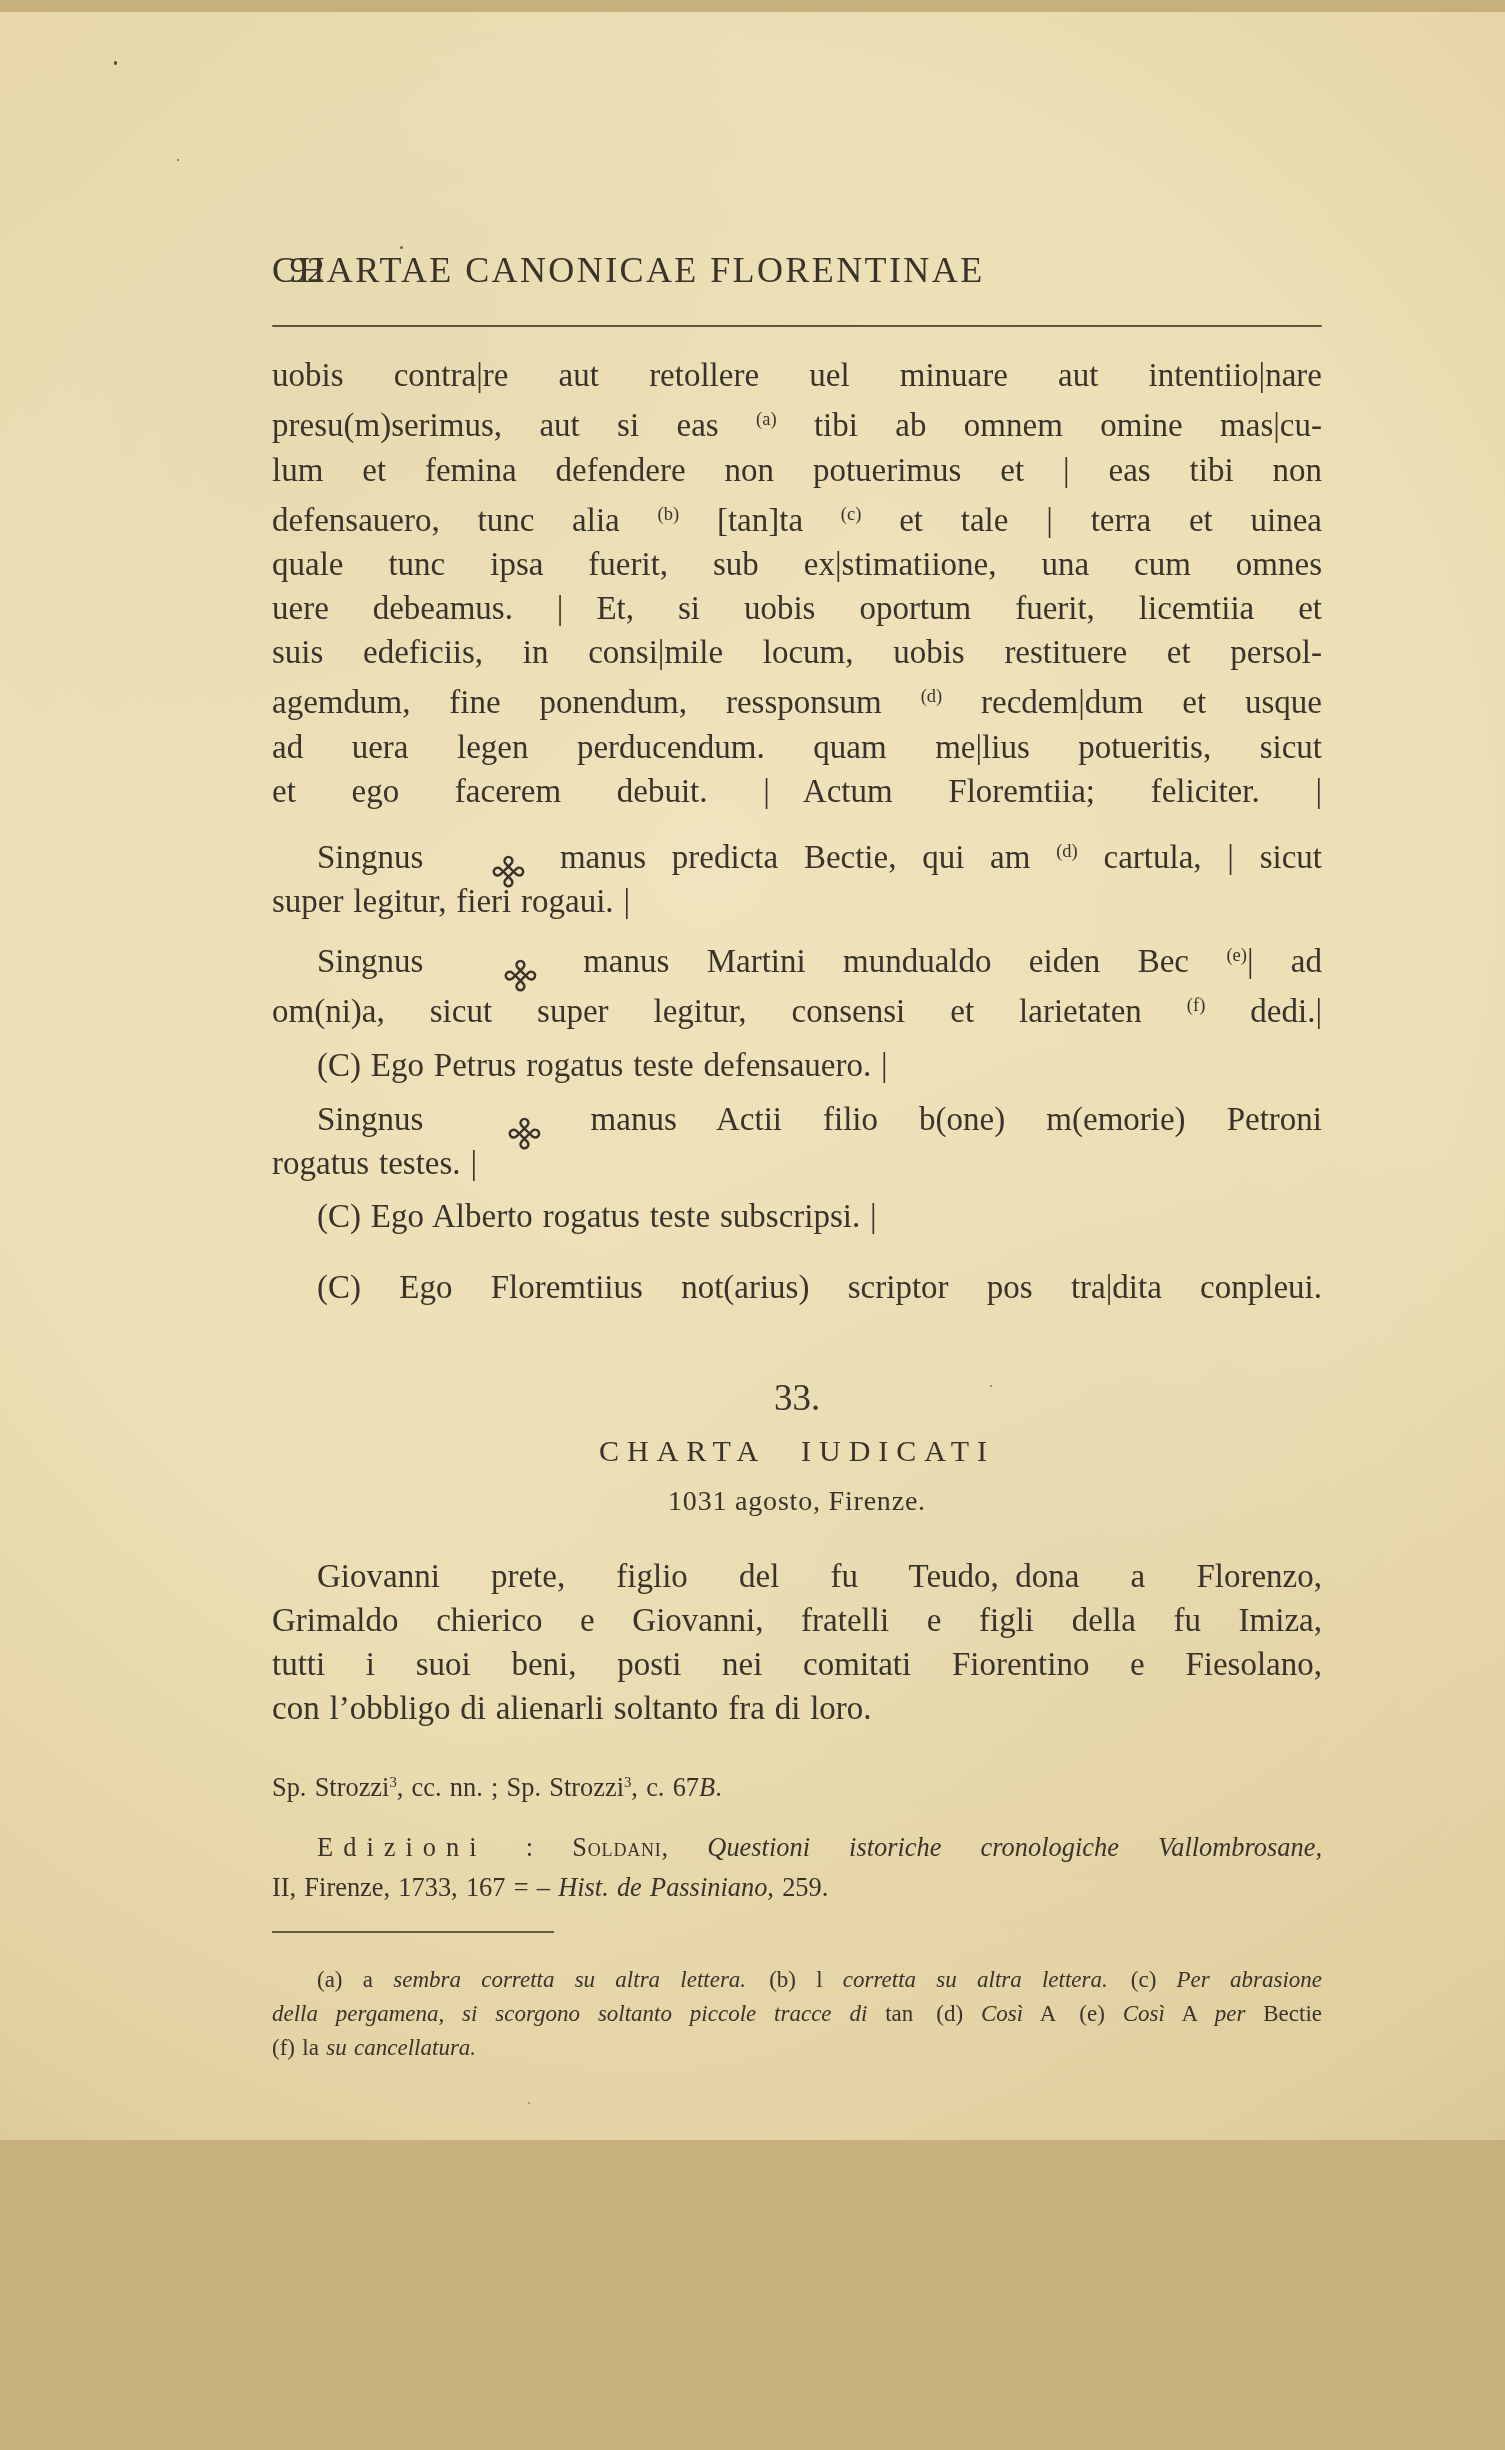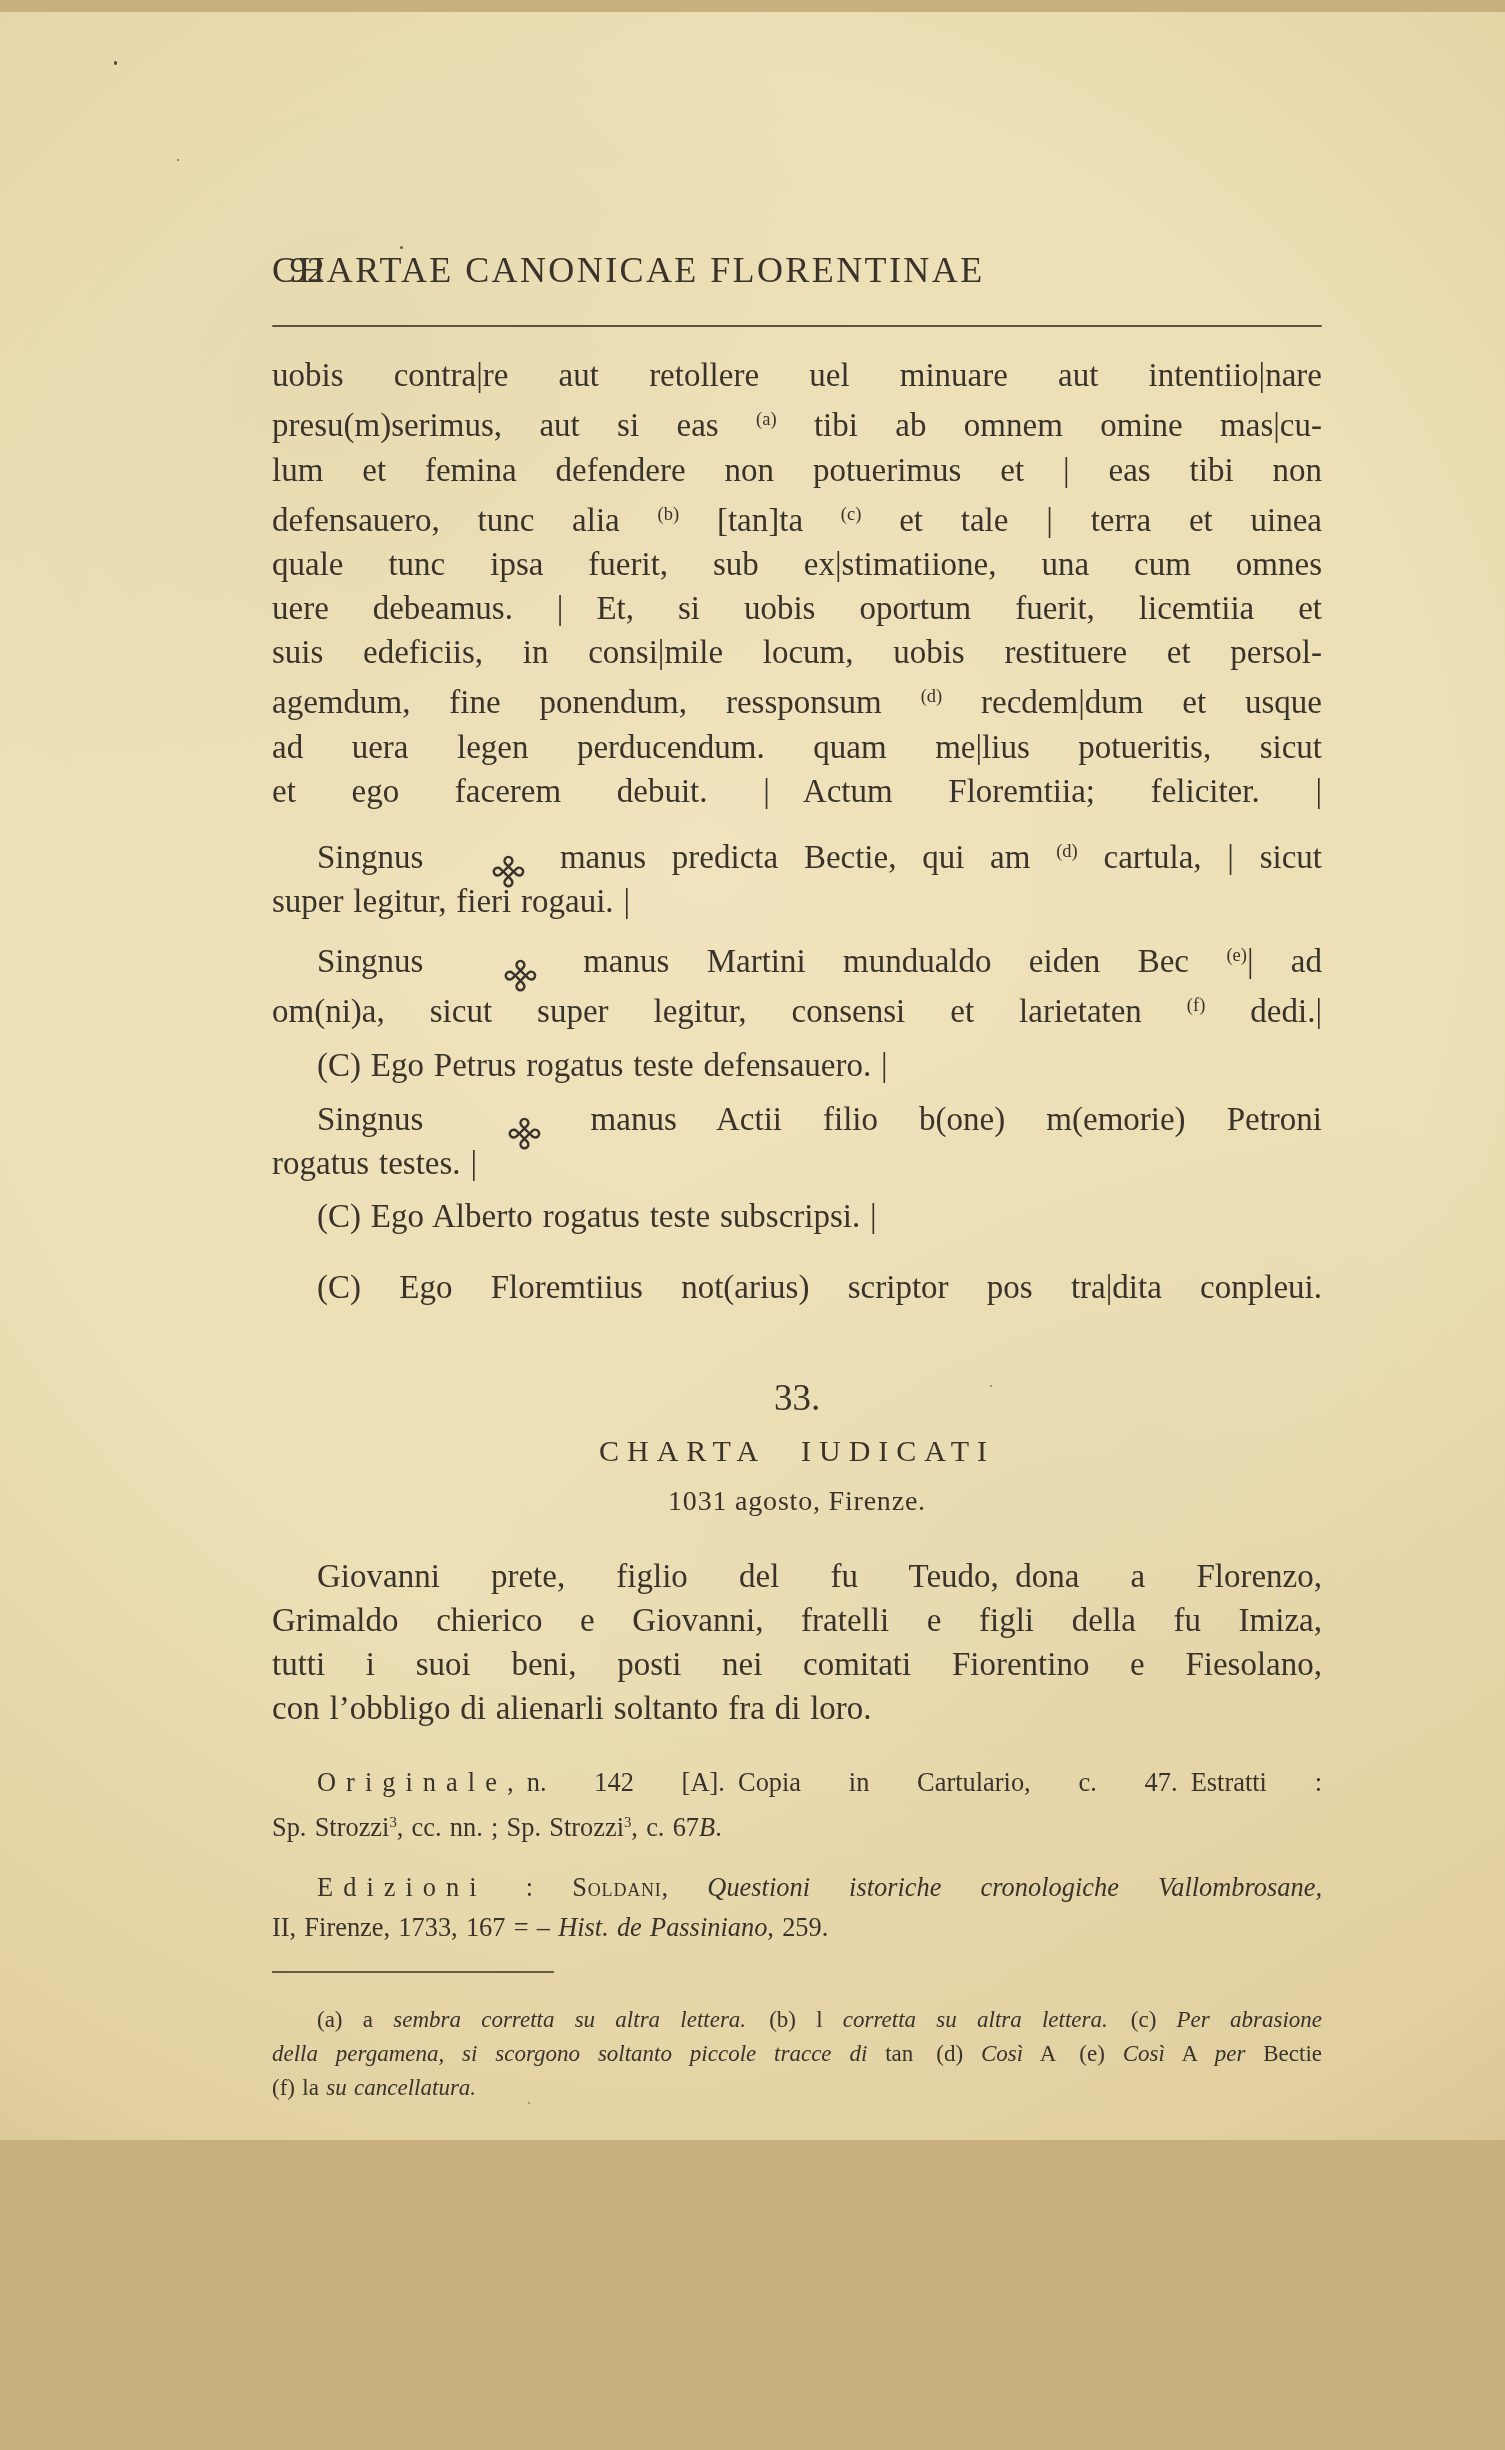--- a/index.html
+++ b/index.html
@@ -128,21 +128,20 @@
       <div class="para">
           <div class="line ind"><span>Giovanni prete, figlio del fu Teudo, dona a Florenzo,</span></div>
           <div class="line"><span>Grimaldo chierico e Giovanni, fratelli e figli della fu Imiza,</span></div>
           <div class="line"><span>tutti i suoi beni, posti nei comitati Fiorentino e Fiesolano,</span></div>
           <div class="line left"><span>con l’obbligo di alienarli soltanto fra di loro.</span></div>
         </div>
     </section>
 
     <section class="apparatus">
       <div class="para orig">
-          <div class="line ind"><span class="ls">Originale</span><span>, n. 142 [A]. Copia in Cartulario, c. 47. Estratti :</span></div>
           <div class="line left"><span>Sp. Strozzi</span><sup class="sup">3</sup><span>, cc. nn. ; Sp. Strozzi</span><sup class="sup">3</sup><span>, c. 67</span><em>B</em><span>.</span></div>
         </div>
       <div class="para ediz">
           <div class="line ind"><span class="ls">Edizioni</span><span> : </span><span class="sc">Soldani</span><span>, </span><em>Questioni istoriche cronologiche Vallombrosane,</em></div>
           <div class="line left"><span>II, Firenze, 1733, 167 = – </span><em>Hist. de Passiniano</em><span>, 259.</span></div>
         </div>
     </section>
 
     <div class="foot-rule"></div>
 

